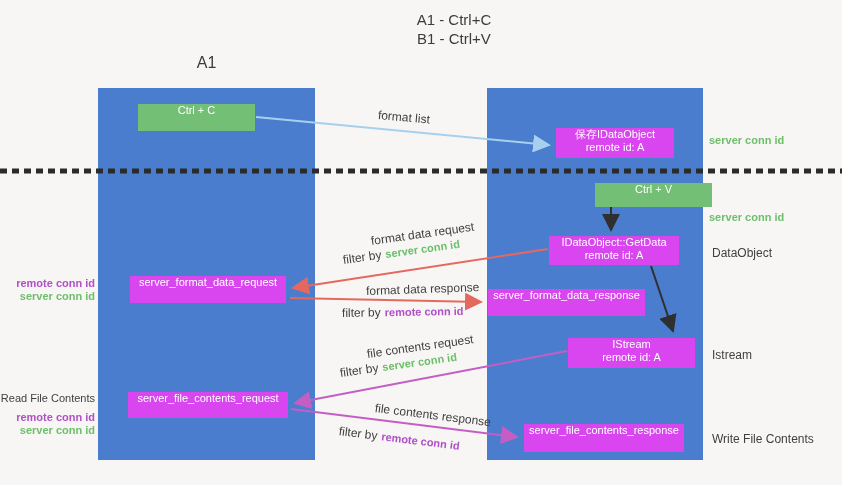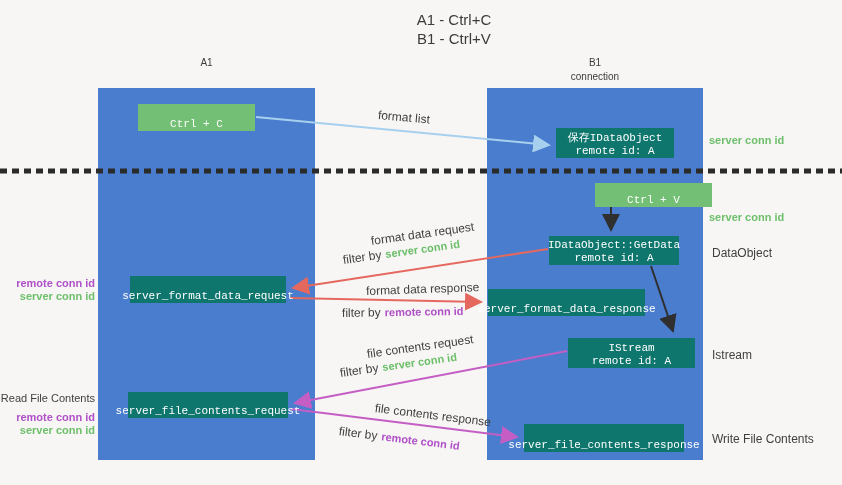--- a/index.html
+++ b/index.html
@@ -1,48 +1,44 @@
 <!DOCTYPE html>
 <html><head>
 <meta charset="utf-8">
 <style>
   html,body{margin:0;padding:0;background:#f7f6f4;font-family:"Liberation Sans",sans-serif;}
   .canvas{position:relative;width:842px;height:485px;background:#f7f6f4;overflow:hidden;}
   .title{position:absolute;left:0;top:10px;width:842px;text-align:center;
          font-size:15px;line-height:19px;color:#3c3c3c;z-index:4;padding-left:33px;}
-  .col-header{position:absolute;text-align:center;font-size:10px;line-height:14px;color:#3c3c3c;z-index:4;}
+  .col-header{position:absolute;text-align:center;font-size:16px;line-height:14px;color:#3c3c3c;z-index:4;}
   .lane{position:absolute;background:#4a7dce;z-index:1;}
   .overlay{position:absolute;left:0;top:0;z-index:2;}
-  .box{position:absolute;display:flex;flex-direction:column;align-items:center;justify-content:flex-end;
-       color:#ffffff;font-size:11px;line-height:13px;text-align:center;z-index:3;font-family:Liberation Mono, monospace;}
+  .box{position:absolute;display:flex;flex-direction:column;align-items:center;justify-content:flex-start;
+       color:#ffffff;font-size:11px;line-height:13px;text-align:center;z-index:3;}
   .box.green{background:#72bf75;}
-  .box.orange{background:#0f766e;}
+  .box.orange{background:#d946ef;}
   .mid-label{position:absolute;font-size:12px;color:#3f3f3f;white-space:nowrap;z-index:4;transform-origin:left center;}
   .side-label{position:absolute;font-size:12px;color:#3f3f3f;white-space:nowrap;z-index:4;}
   .conn-green{color:#6dbf6b;font-weight:bold;font-size:11px;}
   .conn-purple{color:#b050c8;font-weight:bold;font-size:11px;}
   .left-group{position:absolute;text-align:right;line-height:13px;z-index:4;}
   .spaced{margin-left:4px;}
 </style>
 </head>
 <body>
 
 <div class="canvas">
 
   <div class="title">
     <div>A1 - Ctrl+C</div>
     <div>B1 - Ctrl+V</div>
   </div>
 
   <div class="col-header" style="left:98px;top:56px;width:217px;">
     <div>A1</div>
-  </div>
-  <div class="col-header" style="left:487px;top:56px;width:216px;">
-    <div>B1</div>
-    <div>connection</div>
   </div>
 
   <div class="lane" style="left:98px;top:88px;width:217px;height:372px;"></div>
   <div class="lane" style="left:487px;top:88px;width:216px;height:372px;"></div>
 
   <svg class="overlay" width="842" height="485" viewBox="0 0 842 485">
     <defs>
       <marker id="m-blue" markerWidth="9" markerHeight="9" refX="8" refY="4.5" orient="auto">
         <path d="M0,0 L9,4.5 L0,9 z" fill="#a6d0ee"></path>
       </marker>

